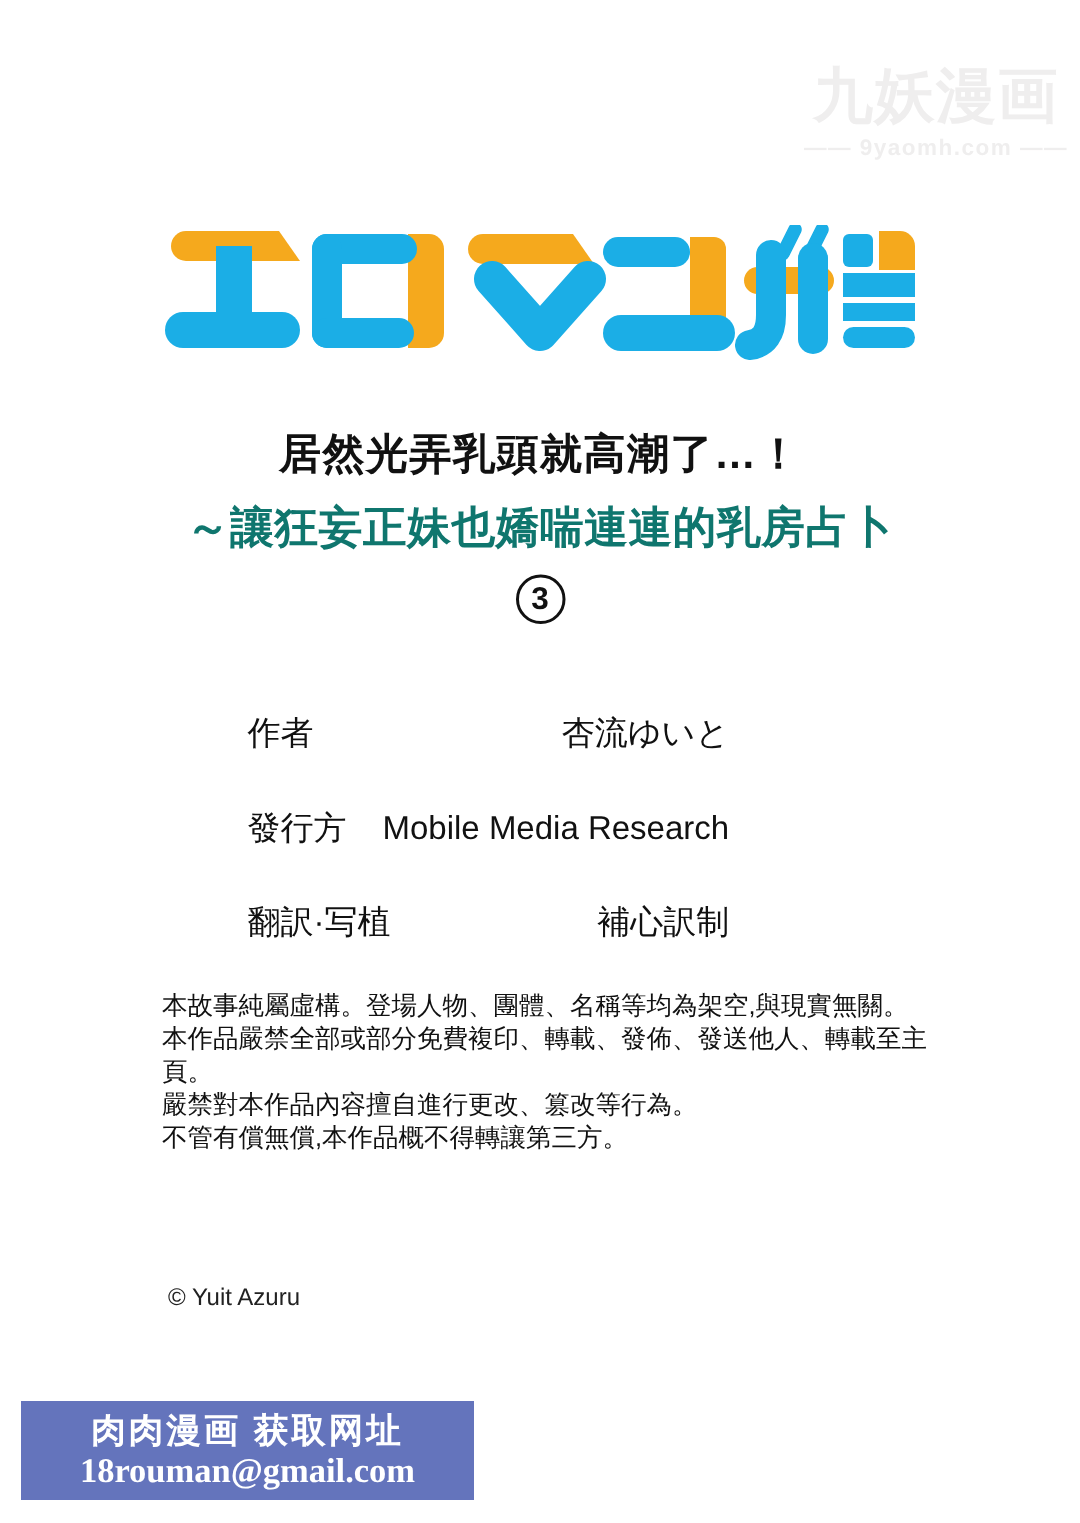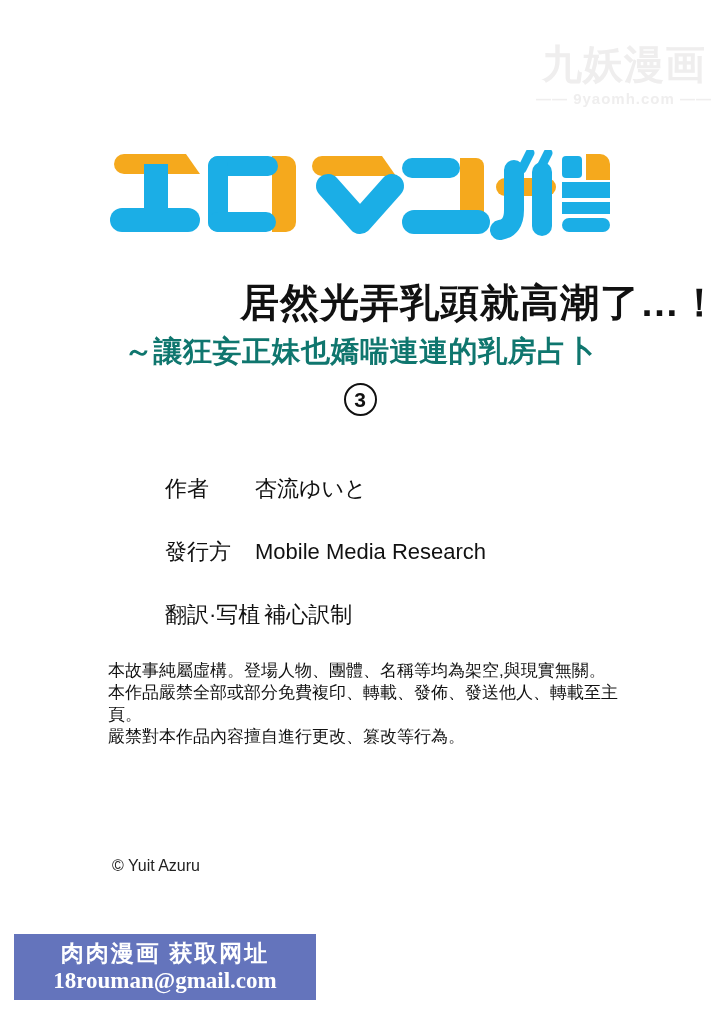--- a/index.html
+++ b/index.html
@@ -13,30 +13,30 @@
     color:#efeeee;user-select:none;
   }
   .watermark .wm-title{font-size:40px;font-weight:700;letter-spacing:1px;line-height:44px;}
   .watermark .wm-url{font-size:15px;font-weight:700;margin-top:4px;letter-spacing:1px;}
 
   
   .logo-wrap{position:absolute;top:150px;left:110px;width:500px;height:90px;}
 
   
   .title-block{position:absolute;top:283px;left:0;width:720px;text-align:center;}
-  .title-main{font-size:39px;font-weight:900;letter-spacing:1px;line-height:40px;color:#111;text-align:right;}
+  .title-main{font-size:28px;font-weight:900;letter-spacing:1px;line-height:40px;color:#111;}
   .title-sub{font-size:29px;font-weight:700;letter-spacing:0.5px;margin-top:9px;color:#0f766e;}
   .volume-badge{
     display:inline-block;margin-top:11px;width:29px;height:29px;border:2.5px solid #111;
     border-radius:50%;font-size:21px;font-weight:700;line-height:29px;color:#111;text-align:center;
   }
 
   
   .credits{position:absolute;top:474px;left:165px;}
-  .credit-row{display:flex;align-items:baseline;margin-bottom:33px;font-size:22px;color:#111;}
+  .credit-row{display:flex;align-items:baseline;margin-bottom:33px;font-size:22px;color:#111;justify-content:space-between;}
   .credit-label{min-width:86px;margin-right:4px;white-space:nowrap;}
   .credit-value{white-space:nowrap;}
 
   
   .disclaimer{position:absolute;top:660px;left:108px;width:540px;font-size:17px;line-height:22px;color:#111;}
 
   
   .copyright{position:absolute;top:857px;left:112px;font-size:16px;color:#222;}
 
   
@@ -118,20 +118,21 @@
   <div class="credit-row">
     <span class="credit-label">翻訳·写植</span>
     <span class="credit-value">補心訳制</span>
   </div>
 </div>
 
 <div class="disclaimer">
   <div>本故事純屬虛構。登場人物、團體、名稱等均為架空,與現實無關。</div>
   <div>本作品嚴禁全部或部分免費複印、轉載、發佈、發送他人、轉載至主頁。</div>
   <div>嚴禁對本作品內容擅自進行更改、篡改等行為。</div>
+  <div>不管有償無償,本作品概不得轉讓第三方。</div>
 </div>
 
 <div class="copyright">© Yuit Azuru</div>
 
 <div class="banner">
   <div class="banner-line1">肉肉漫画  获取网址</div>
   <div class="banner-line2">18rouman@gmail.com</div>
 </div>
 
 </body></html>

